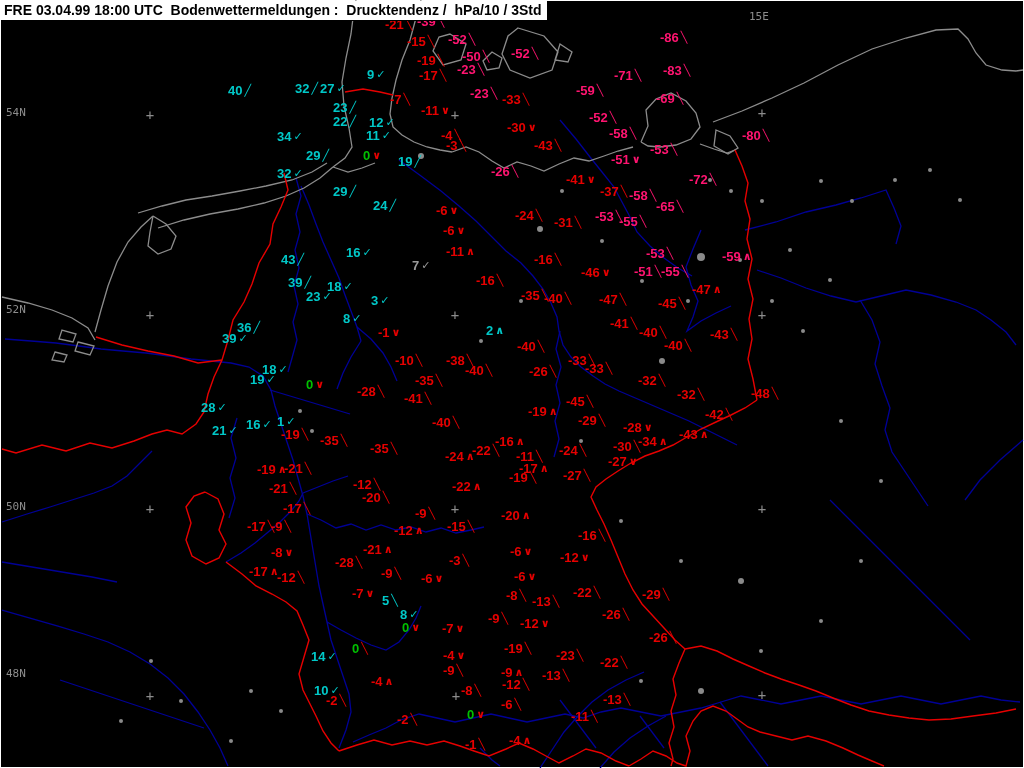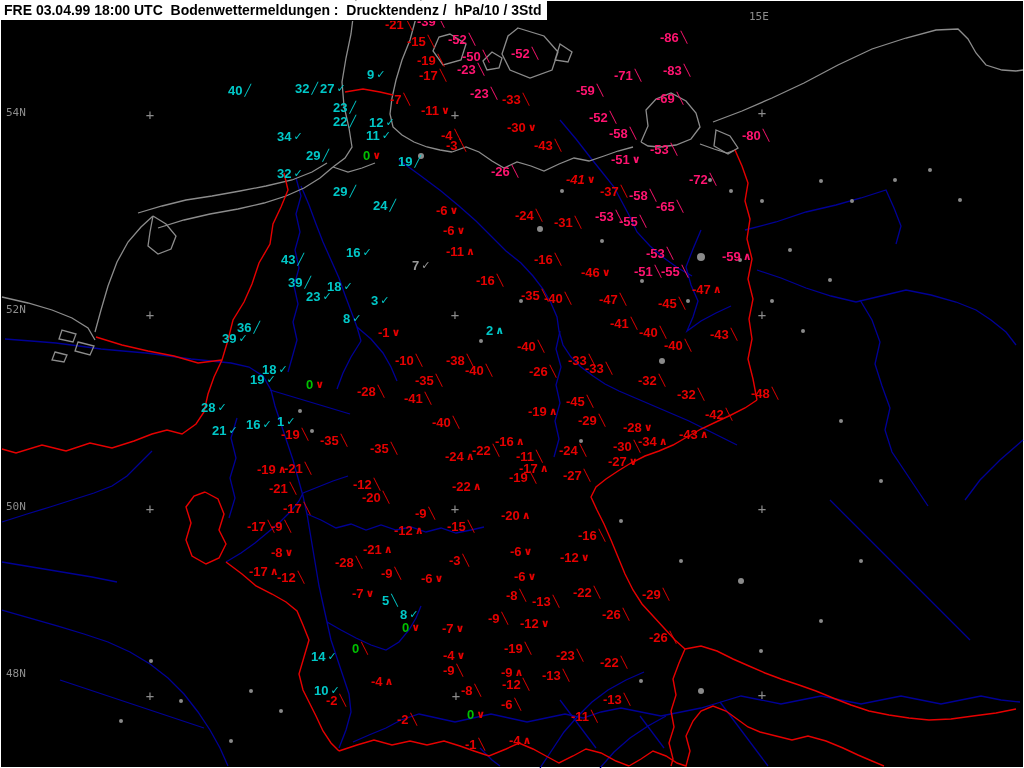--- a/index.html
+++ b/index.html
@@ -225,21 +225,21 @@
       <div class="st" style="left: 614px; top: 77px;"><span class="val mg">-71</span><span class="sym mg">╲</span></div>
       <div class="st" style="left: 689px; top: 181px;"><span class="val mg">-72</span><span class="sym mg">╲</span></div>
       <div class="st" style="left: 698px; top: 137px; margin-left: 44px;"><span class="val mg">-80</span><span class="sym mg">╲</span></div>
       <div class="st" style="left: 656px; top: 208px;"><span class="val mg">-65</span><span class="sym mg">╲</span></div>
       <div class="st" style="left: 722px; top: 258px;"><span class="val mg">-59</span><span class="sym mg">∧</span></div>
       <div class="st" style="left: 692px; top: 291px;"><span class="val rd">-47</span><span class="sym rd">∧</span></div>
       <div class="st" style="left: 751px; top: 395px;"><span class="val rd">-48</span><span class="sym rd">╲</span></div>
       <div class="st" style="left: 705px; top: 416px;"><span class="val rd">-42</span><span class="sym rd">╲</span></div>
       <div class="st" style="left: 679px; top: 436px;"><span class="val rd">-43</span><span class="sym rd">∧</span></div>
       <div class="st" style="left: 491px; top: 173px;"><span class="val mg">-26</span><span class="sym mg">╲</span></div>
-      <div class="st" style="left: 566px; top: 181px; font-style: italic;"><span class="val rd">-41</span><span class="sym rd">∨</span></div>
+      <div class="st" style="left: 566px; top: 181px;"><span class="val rd">-41</span><span class="sym rd">∨</span></div>
       <div class="st" style="left: 600px; top: 193px;"><span class="val rd">-37</span><span class="sym rd">╲</span></div>
       <div class="st" style="left: 629px; top: 197px;"><span class="val mg">-58</span><span class="sym mg">╲</span></div>
       <div class="st" style="left: 515px; top: 217px;"><span class="val rd">-24</span><span class="sym rd">╲</span></div>
       <div class="st" style="left: 554px; top: 224px;"><span class="val rd">-31</span><span class="sym rd">╲</span></div>
       <div class="st" style="left: 595px; top: 218px;"><span class="val mg">-53</span><span class="sym mg">╲</span></div>
       <div class="st" style="left: 619px; top: 223px;"><span class="val mg">-55</span><span class="sym mg">╲</span></div>
       <div class="st" style="left: 646px; top: 255px;"><span class="val mg">-53</span><span class="sym mg">╲</span></div>
       <div class="st" style="left: 661px; top: 273px;"><span class="val mg">-55</span><span class="sym mg">╲</span></div>
       <div class="st" style="left: 634px; top: 273px;"><span class="val mg">-51</span><span class="sym mg">╲</span></div>
       <div class="st" style="left: 581px; top: 274px;"><span class="val rd">-46</span><span class="sym rd">∨</span></div>

